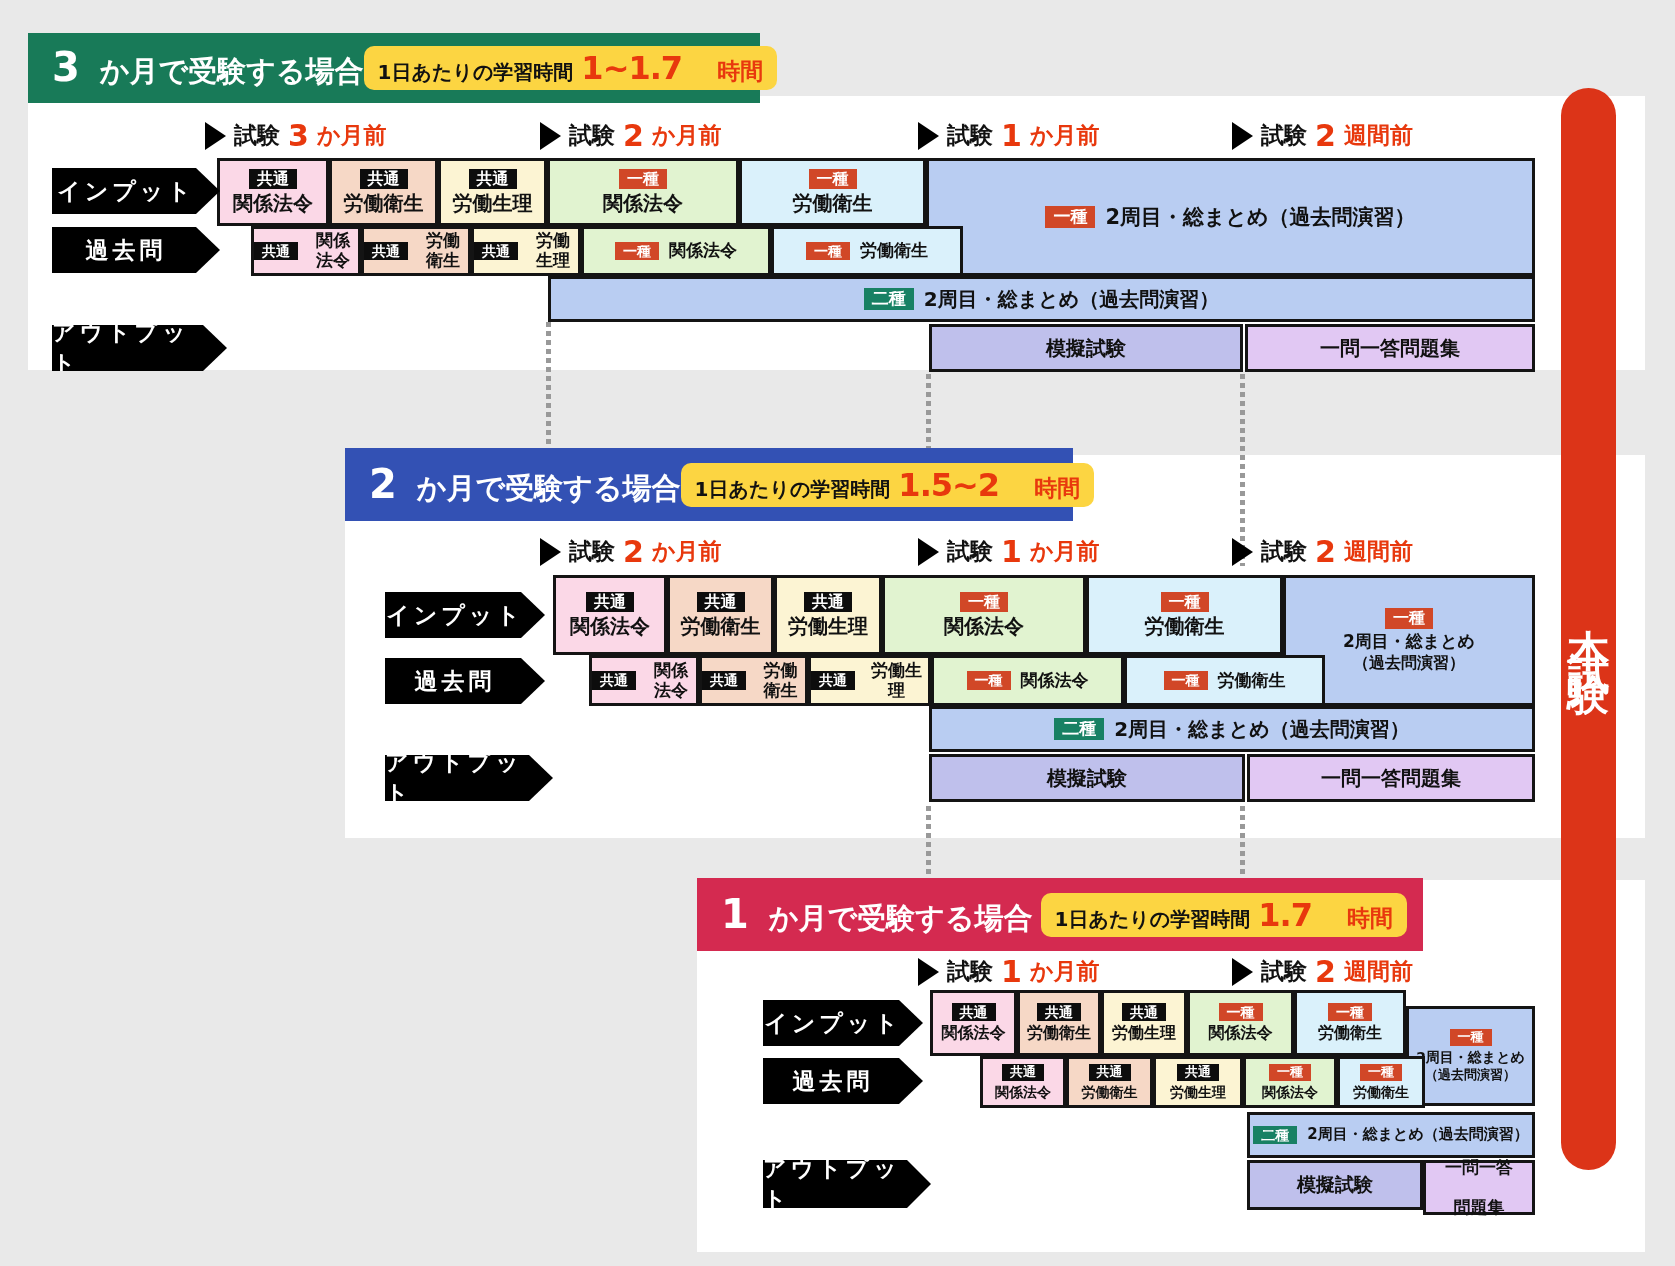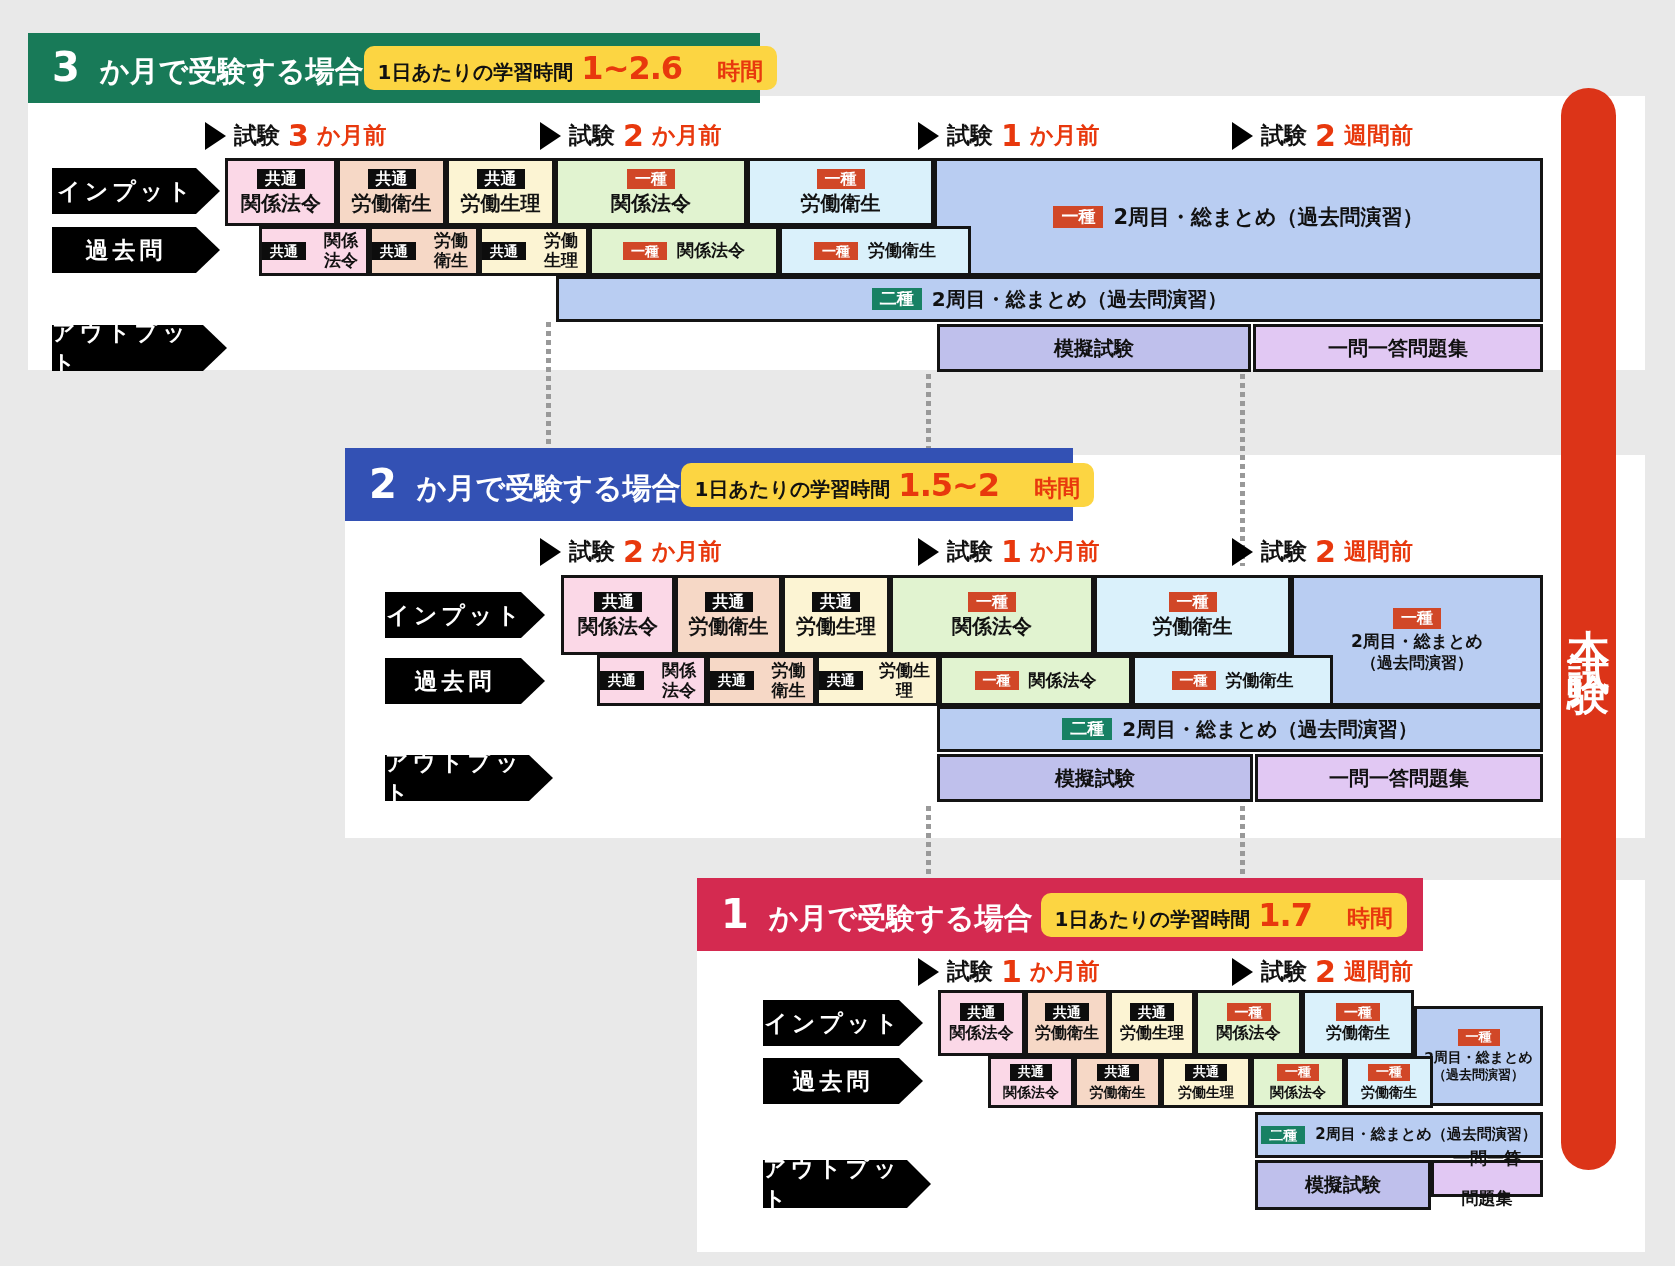--- a/index.html
+++ b/index.html
@@ -30,21 +30,21 @@
 
   
   .rowlabel{position:absolute;background:#000;color:#fff;display:flex;align-items:center;
             justify-content:center;font-size:23px;font-weight:700;letter-spacing:4px;
             clip-path:polygon(0 0,calc(100% - 24px) 0,100% 50%,calc(100% - 24px) 100%,0 100%);
             padding-right:20px;box-sizing:border-box;z-index:4;}
 
   
   .box{position:absolute;border:3px solid var(--border);box-sizing:border-box;display:flex;
        flex-direction:column;align-items:center;justify-content:center;gap:3px;color:#111;
-       font-weight:700;text-align:center;line-height:1.15;z-index:3;margin-left:8px;}
+       font-weight:700;text-align:center;line-height:1.15;z-index:3;}
   .box.inline{flex-direction:row;gap:10px;}
   .box.review{z-index:2;}
   .box.kako{z-index:3;}
   .badge{color:#fff;padding:1px 8px;font-weight:700;white-space:nowrap;}
   .b-common{background:var(--badge_black);}
   .b-type1{background:var(--badge_type1);}
   .b-type2{background:var(--badge_type2);}
   .fs20{font-size:20px;} .fs19{font-size:19px;} .fs17{font-size:17px;} .fs16{font-size:16px;}
   .fs15{font-size:15px;} .fs14{font-size:14px;} .fs13{font-size:13px;} .fs21{font-size:21px;}
   .bsz16{font-size:16px;} .bsz14{font-size:14px;} .bsz13{font-size:13px;} .bsz17{font-size:17px;}
@@ -79,21 +79,21 @@
   <div class="vdots" style="left:926px;top:806px;height:72px;"></div>
   <div class="vdots" style="left:1240px;top:806px;height:72px;"></div>
 
   <div class="phead" style="left:28px;top:33px;width:732px;height:70px;background:var(--header_green);">
     <div class="ptitle">
       <span class="pt-num">3</span>
       <span class="pt-rest">か月で受験する場合</span>
     </div>
     <div class="pill">
       <span class="pill-label">1日あたりの学習時間</span>
-      <span class="pill-value">1~2.6</span>
+      <span class="pill-value">1~1.7</span>
       <span class="pill-unit">時間</span>
     </div>
   </div>
 
   <div class="milestone" style="left:205px;top:118px;">
     <span class="flag"></span>
     <span class="ms-pre">試験</span>
       <span class="ms-num">3</span>
       <span class="ms-unit">か月前</span>
   </div>
@@ -367,21 +367,21 @@
   </div>
 
   <div class="box c-blue inline" style="left:1247px;top:1112px;width:288px;height:46px;">
     <span class="badge b-type2 bsz14">二種</span>
     <span class="fs15">2周目・総まとめ（過去問演習）</span>
   </div>
 
   <div class="box c-mock" style="left:1247px;top:1160px;width:176px;height:50px;">
     <span class="fs19">模擬試験</span>
   </div>
-  <div class="box c-qa" style="left:1423px;top:1160px;width:112px;height:37px;gap:20px;">
+  <div class="box c-qa" style="left:1423px;top:1160px;width:112px;height:55px;gap:20px;">
     <span class="fs17">一問一答</span>
     <span class="fs17">問題集</span>
   </div>
 
   <div class="exam-bar" style="left:1561px;top:88px;width:55px;height:1082px;">
     <span>本試験</span>
   </div>
 
 </div>
 

